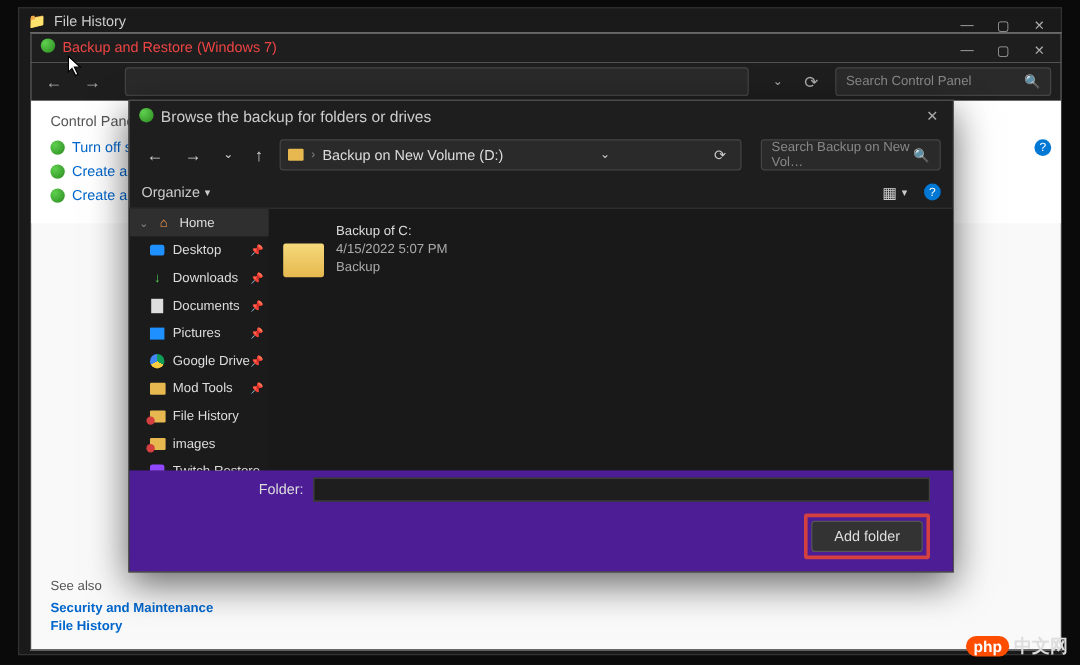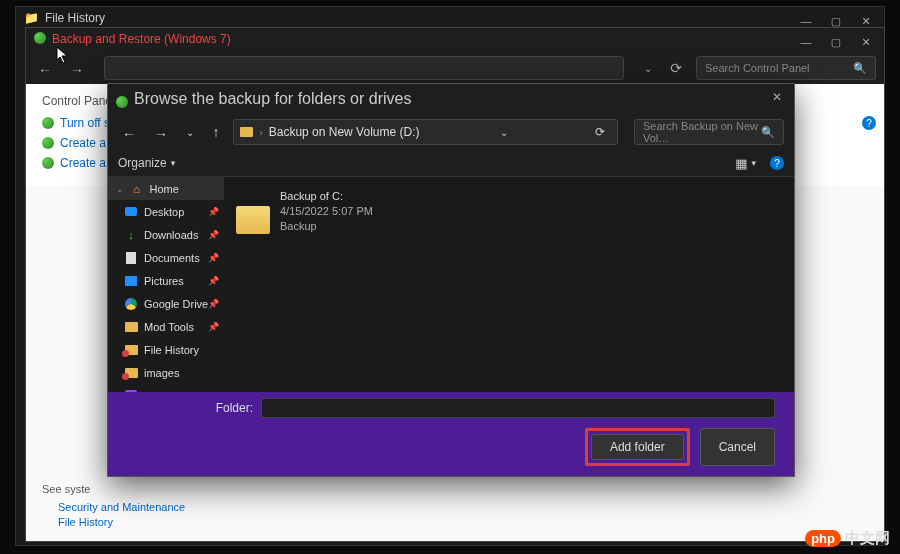--- a/index.html
+++ b/index.html
@@ -19,27 +19,27 @@
   .win2-toolbar .nav-btn { color: #aaa; font-size: 14px; padding: 4px; }
   .win2-addr { flex: 1; background: #2a2a2a; height: 24px; margin: 0 6px; border: 1px solid #444; border-radius: 3px; }
   .win2-search { width: 180px; background: #2a2a2a; height: 24px; border: 1px solid #444; border-radius: 3px; color: #888; font-size: 11px; padding: 0 8px; display: flex; align-items: center; justify-content: space-between; }
   .win2-body { background: #fff; padding: 10px 16px; font-size: 12px; color: #0066cc; }
   .win2-body .crumb { margin-bottom: 8px; color: #555; }
   .win2-body .link { display: flex; align-items: center; gap: 6px; margin: 6px 0; cursor: pointer; }
   .dot-icon { width: 12px; height: 12px; border-radius: 50%; background: radial-gradient(circle at 30% 30%, #5fd04f, #2a8a1f); flex-shrink: 0; }
 
   .see-also { position: absolute; bottom: 10px; left: 16px; font-size: 11px; color: #555; }
   .see-also .hdr { margin-bottom: 6px; }
-  .see-also .lnk { color: #0066cc; margin: 3px 16px; }
+  .see-also .lnk { color: #0066cc; margin: 3px 0; font-weight: bold; }
 
   .help-icon { position: absolute; top: 88px; right: 8px; width: 14px; height: 14px; border-radius: 50%; background: #0078d4; color: #fff; font-size: 10px; display: flex; align-items: center; justify-content: center; }
 
   
   .dlg { position: absolute; top: 83px; left: 107px; width: 688px; height: 394px; background: #1e1e1e; border: 1px solid #555; box-shadow: 0 10px 30px rgba(0,0,0,0.6); display: flex; flex-direction: column; }
-  .dlg-title { display: flex; align-items: flex-end; gap: 6px; padding: 6px 8px; color: #ccc; font-size: 16px; }
+  .dlg-title { display: flex; align-items: flex-start; gap: 6px; padding: 6px 8px; color: #ccc; font-size: 13px; }
   .dlg-close { position: absolute; top: 2px; right: 2px; width: 30px; height: 22px; display: flex; align-items: center; justify-content: center; color: #aaa; font-size: 12px; }
 
   .dlg-toolbar { display: flex; align-items: center; padding: 4px 10px; gap: 10px; height: 36px; }
   .dlg-toolbar .nav-btn { color: #ccc; font-size: 14px; padding: 4px; }
   .dlg-addr { flex: 1; background: #2a2a2a; height: 26px; border: 1px solid #444; border-radius: 3px; display: flex; align-items: center; padding: 0 6px; gap: 6px; color: #ddd; font-size: 12px; }
   .dlg-addr .chv { color: #888; font-size: 10px; }
   .dlg-addr .refresh { margin-left: auto; color: #ccc; padding: 0 6px; }
   .dlg-search { width: 150px; background: #2a2a2a; height: 26px; border: 1px solid #444; border-radius: 3px; color: #888; font-size: 11px; padding: 0 8px; display: flex; align-items: center; justify-content: space-between; margin-left: 6px; }
 
   .dlg-menu { display: flex; align-items: center; padding: 4px 10px; height: 26px; color: #ccc; font-size: 12px; }
@@ -140,21 +140,21 @@
         <span>Create a syste</span>
       </div>
     <div class="link">
         <span class="dot-icon"></span>
         <span>Create a syste</span>
       </div>
   </div>
   <div class="help-icon">?</div>
 
   <div class="see-also">
-    <div class="hdr">See syste</div>
+    <div class="hdr">See also</div>
     <div class="lnk">Security and Maintenance</div>
     <div class="lnk">File History</div>
   </div>
 </div>
 
 <div class="dlg">
   <div class="dlg-title">
     <span class="dot-icon"></span>
     <span>Browse the backup for folders or drives</span>
   </div>
@@ -269,21 +269,20 @@
 
   <div class="dlg-footer">
     <div class="folder-row">
       <div class="folder-lbl">Folder:</div>
       <input class="folder-input" value="" style="">
     </div>
     <div class="btn-row">
       <span class="highlight-box">
         <button class="dlg-btn">Add folder</button>
       </span>
-      <button class="dlg-btn">Cancel</button>
     </div>
   </div>
 </div>
 
 <div class="cursor">
   <svg width="14" height="18" viewBox="0 0 14 18">
       <path d="M1,1 L1,14 L4,11 L7,17 L9,16 L6,10 L11,10 Z" fill="#fff" stroke="#000" stroke-width="1"></path>
     </svg>
 </div>
 

